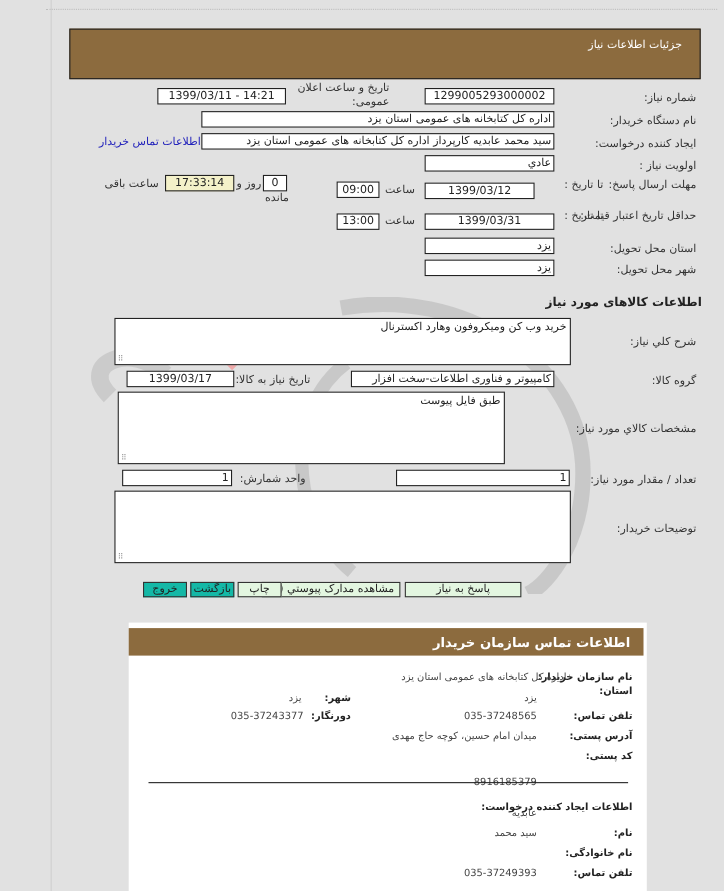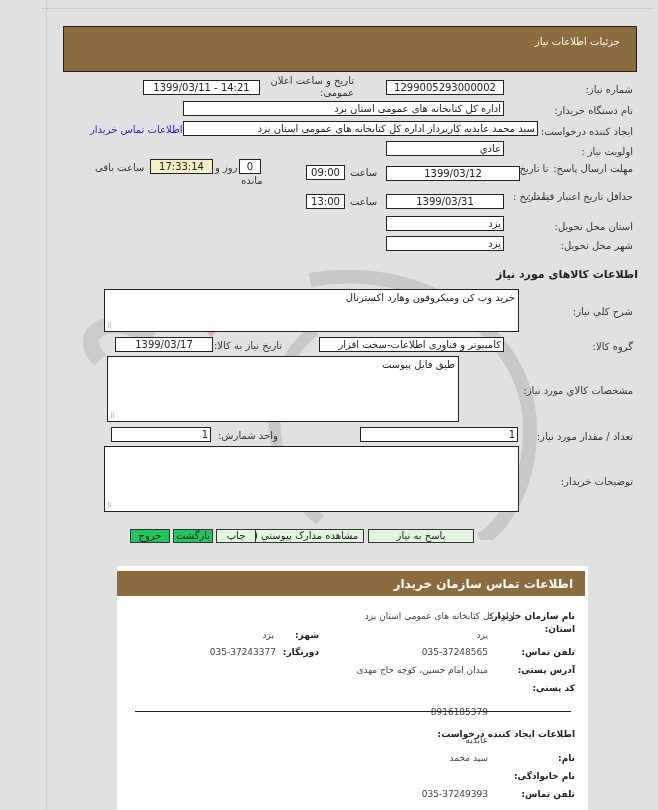--- a/index.html
+++ b/index.html
@@ -12,21 +12,21 @@
   .box { position:absolute; background:#fff; border:1px solid #222; box-sizing:border-box; height:15px; font-size:10px; line-height:13px; white-space:nowrap; overflow:hidden; }
   .box.c { text-align:center; }
   .box.r { direction:rtl; text-align:right; padding-right:2px; }
   .box.yellow { background:#f4f1c9; }
   .area { position:absolute; background:#fff; border:1px solid #222; box-sizing:border-box; direction:rtl; text-align:right; padding:2px 3px; font-size:10px; }
   .grip { position:absolute; left:2px; bottom:1px; color:#999; font-size:7px; }
   .link { position:absolute; color:#2222bb; font-size:10px; direction:rtl; white-space:nowrap; }
   .sect { position:absolute; font-weight:bold; font-size:11px; direction:rtl; color:#222; }
   .btn { position:absolute; height:14px; border:1px solid #333; box-sizing:border-box; font-size:10px; text-align:center; line-height:12px; direction:rtl; white-space:nowrap; }
   .btn.green { background:#e3f6e0; }
-  .btn.pink { background:#22c55e; }
+  .btn.pink { background:#14b8a6; }
   .card { position:absolute; left:117px; top:566px; width:471px; height:244px; background:#fff; }
   .card .ch { position:absolute; left:0; top:5px; width:468px; height:25px; background:#8c6b3e; }
   .card .ch span { position:absolute; right:12px; top:6px; color:#fff; font-size:12px; font-weight:bold; }
   .kv { position:absolute; direction:rtl; font-size:9px; white-space:nowrap; }
   .kv.k { font-weight:bold; color:#222; }
   .kv.v { color:#444; }
   .hr { position:absolute; left:25px; top:711px; width:436px; border-top:1px solid #222; }
   .wm { position:absolute; left:60px; top:270px; width:520px; height:270px; pointer-events:none; }
 </style>
 </head>
@@ -50,29 +50,29 @@
 <div class="box c" style="left:386px;top:80px;width:118px;">1299005293000002</div>
 <div class="lbl" style="left:262px;top:75px;width:92px;white-space:normal;">
   <span>تاریخ و ساعت اعلان عمومی:</span>
 </div>
 <div class="box c" style="left:143px;top:80px;width:117px;">1399/03/11 - 14:21</div>
 
 <div class="lbl" style="right:25px;top:105px;">نام دستگاه خریدار:</div>
 <div class="box r" style="left:183px;top:101px;width:321px;">اداره کل کتابخانه های عمومی استان یزد</div>
 
 <div class="lbl" style="right:25px;top:126px;">ایجاد کننده درخواست:</div>
-<div class="box r" style="left:183px;top:121px;width:355px;">سید محمد عابدیه کارپرداز اداره کل کتابخانه های عمومی استان یزد</div>
+<div class="box r" style="left:183px;top:121px;width:321px;">سید محمد عابدیه کارپرداز اداره کل کتابخانه های عمومی استان یزد</div>
 <div class="link" style="left:90px;top:124px;">اطلاعات تماس خریدار</div>
 
 <div class="lbl" style="right:25px;top:146px;">اولویت نیاز :</div>
 <div class="box r" style="left:386px;top:141px;width:118px;">عادي</div>
 
 <div class="lbl" style="right:25px;top:163px;width:100px;white-space:normal;"><span>مهلت ارسال پاسخ:</span></div>
 <div class="lbl" style="left:513px;top:163px;">تا تاریخ :</div>
-<div class="box c" style="left:386px;top:166px;width:134px;">1399/03/12</div>
+<div class="box c" style="left:386px;top:166px;width:100px;">1399/03/12</div>
 <div class="lbl" style="left:350px;top:167px;">ساعت</div>
 <div class="box c" style="left:306px;top:165px;width:39px;">09:00</div>
 
 <div class="box c" style="left:239px;top:159px;width:22px;">0</div>
 <div class="lbl" style="left:215px;top:162px;">روز و</div>
 <div class="lbl" style="left:241px;top:175px;">مانده</div>
 <div class="box c yellow" style="left:150px;top:159px;width:63px;">17:33:14</div>
 <div class="lbl" style="left:95px;top:162px;">ساعت باقی</div>
 
 <div class="lbl" style="right:25px;top:191px;width:110px;white-space:normal;"><span>حداقل تاریخ اعتبار قیمت:</span></div>

